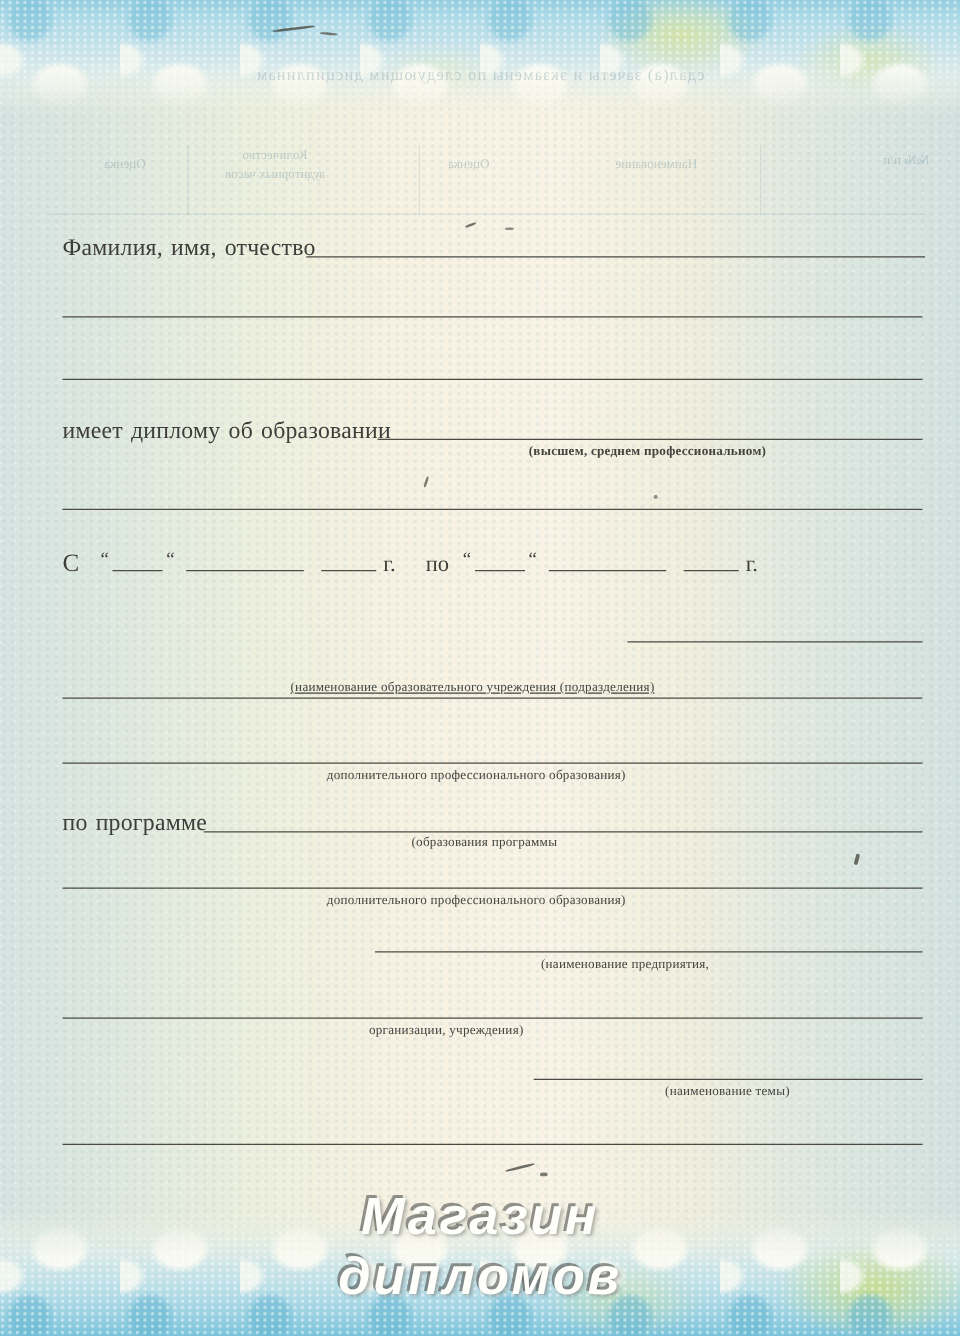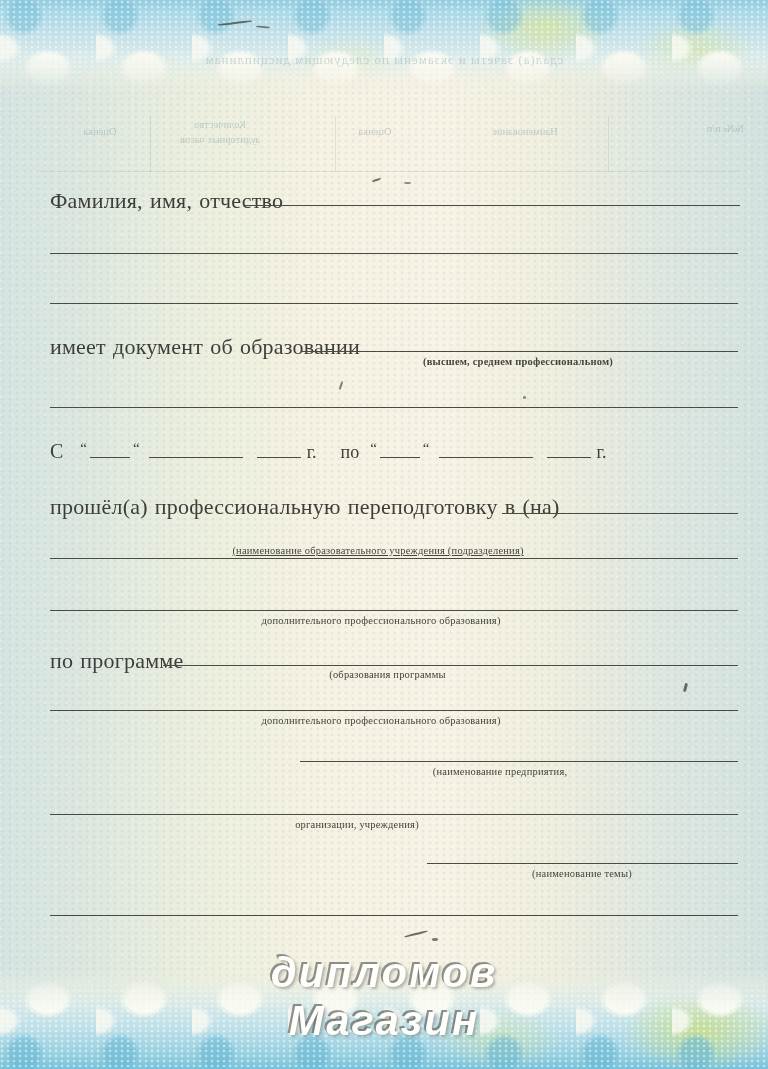--- a/index.html
+++ b/index.html
@@ -52,21 +52,21 @@
   
   .bleed{position:absolute; color:#84a0a8; transform:scaleX(-1); white-space:nowrap;}
   .bleed-sentence{left:0; top:52px; width:768px; text-align:center; font-size:13px; opacity:.38; letter-spacing:1px;}
   .bleed-word{font-size:10.5px; opacity:.45; text-align:center;}
   .bleed-grid{position:absolute; background:rgba(138,166,172,0.22);}
   
   .title-row{position:absolute; left:298px; top:86px; display:flex; gap:27px; align-items:baseline;}
   .title{font-size:23px; font-weight:bold; letter-spacing:.6px; color:#3a3a36; word-spacing:3px;}
   .num-sign{font-size:23px; font-weight:bold; color:#3a3a36;}
   
-  .lbl{position:absolute; font-size:22px; color:#3d3d39; white-space:nowrap; letter-spacing:.2px; word-spacing:1.5px;}
+  .lbl{position:absolute; font-size:19px; color:#3d3d39; white-space:nowrap; letter-spacing:.2px; word-spacing:1.5px;}
   .rule{position:absolute; height:0; border-top:1.4px solid #4b4b43;}
   .cap{position:absolute; font-size:10.5px; color:#45453f; text-align:center; white-space:nowrap; letter-spacing:.2px;}
   
   .date-row{position:absolute; left:50px; top:440px; display:flex; align-items:baseline; font-size:18px; color:#3d3d39; height:24px;}
   .date-row .big{font-size:20px;}
   .q{font-size:15px; position:relative; top:-5px; margin:0 3px; color:#3d3d39;}
   .seg{display:inline-block; border-bottom:1.4px solid #4b4b43; height:16px;}
   .w40{width:40px;} .w94{width:94px;} .w44{width:44px;}
   .gap8{width:8px;} .gap14{width:14px;} .gap24{width:24px;} .gap6{width:6px;}
   .gsp{display:inline-block;}
@@ -99,21 +99,21 @@
   <div class="bleed-grid" style="left:335px; top:116px; width:1px; height:56px;"></div>
   <div class="bleed-grid" style="left:608px; top:116px; width:1px; height:56px;"></div>
   <div class="bleed-grid" style="left:40px; top:171px; width:700px; height:1px;"></div>
 
 
   <div class="lbl" style="left:50px; top:188px;">Фамилия, имя, отчество</div>
   <div class="rule" style="left:245px; top:205px; width:495px;"></div>
   <div class="rule" style="left:50px; top:253px; width:688px;"></div>
   <div class="rule" style="left:50px; top:303px; width:688px;"></div>
 
-  <div class="lbl" style="left:50px; top:334px;">имеет документ об образовании</div>
+  <div class="lbl" style="left:50px; top:334px;">имеет диплому об образовании</div>
   <div class="rule" style="left:302px; top:351px; width:436px;"></div>
   <div class="cap" style="left:418px; top:356px; width:200px;font-weight:bold;">(высшем, среднем профессиональном)</div>
   <div class="rule" style="left:50px; top:407px; width:688px;"></div>
 
   <div class="date-row">
     <span class="big">С</span>
     <span class="gsp gap14"></span>
     <span class="q">“</span>
     <span class="seg w40"></span>
     <span class="q">“</span>
@@ -130,21 +130,20 @@
     <span class="seg w40"></span>
     <span class="q">“</span>
     <span class="gsp gap6"></span>
     <span class="seg w94"></span>
     <span class="gsp gap14"></span>
     <span class="seg w44"></span>
     <span class="gsp gap6"></span>
     <span>г.</span>
   </div>
 
-  <div class="lbl" style="left:50px; top:494px;">прошёл(а) профессиональную переподготовку в (на)</div>
   <div class="rule" style="left:502px; top:513px; width:236px;"></div>
   <div class="rule" style="left:50px; top:558px; width:688px;"></div>
   <div class="cap" style="left:225px; top:545px; width:306px;text-decoration:underline;">(наименование образовательного учреждения (подразделения)</div>
   <div class="rule" style="left:50px; top:610px; width:688px;"></div>
   <div class="cap" style="left:231px; top:615px; width:300px;">дополнительного профессионального образования)</div>
 
   <div class="lbl" style="left:50px; top:648px;text-align:center;">по программе</div>
   <div class="rule" style="left:163px; top:665px; width:575px;"></div>
   <div class="cap" style="left:305px; top:669px; width:165px;">(образования программы</div>
   <div class="rule" style="left:50px; top:710px; width:688px;"></div>
@@ -153,22 +152,22 @@
   <div class="rule" style="left:300px; top:761px; width:438px;"></div>
   <div class="cap" style="left:400px; top:766px; width:200px;">(наименование предприятия,</div>
   <div class="rule" style="left:50px; top:814px; width:688px;"></div>
   <div class="cap" style="left:257px; top:819px; width:200px;">организации, учреждения)</div>
 
   <div class="rule" style="left:427px; top:863px; width:311px;"></div>
   <div class="cap" style="left:482px; top:868px; width:200px;">(наименование темы)</div>
   <div class="rule" style="left:50px; top:915px; width:688px;"></div>
 
   <div class="watermark">
+    <div>Магазин</div>
     <div>дипломов</div>
-    <div>Магазин</div>
   </div>
 
   <div class="speck" style="left:218px; top:22px; width:34px; height:2px; transform:rotate(-7deg); opacity:.8;"></div>
   <div class="speck" style="left:256px; top:26px; width:14px; height:2px; transform:rotate(5deg); opacity:.7;"></div>
   <div class="speck" style="left:372px; top:179px; width:9px; height:2px; transform:rotate(-20deg); opacity:.75;"></div>
   <div class="speck" style="left:404px; top:182px; width:7px; height:2px; opacity:.6;"></div>
   <div class="speck" style="left:340px; top:381px; width:2px; height:9px; transform:rotate(18deg); opacity:.7;"></div>
   <div class="speck" style="left:523px; top:396px; width:3px; height:3px; opacity:.6;"></div>
   <div class="speck" style="left:684px; top:683px; width:3px; height:9px; transform:rotate(15deg); border-radius:2px; opacity:.8;"></div>
   <div class="speck" style="left:404px; top:933px; width:24px; height:2px; transform:rotate(-14deg); opacity:.8;"></div>

